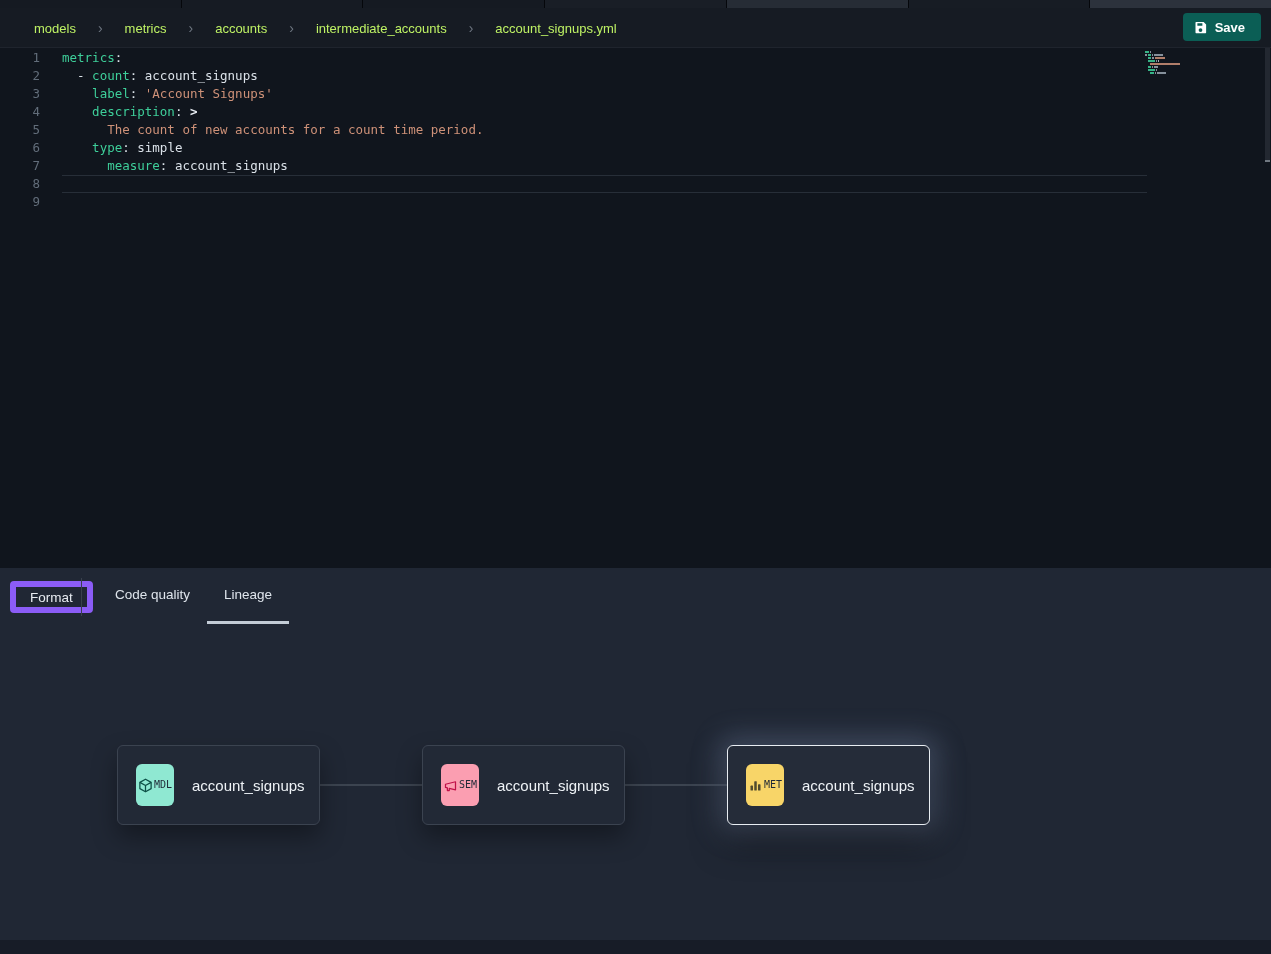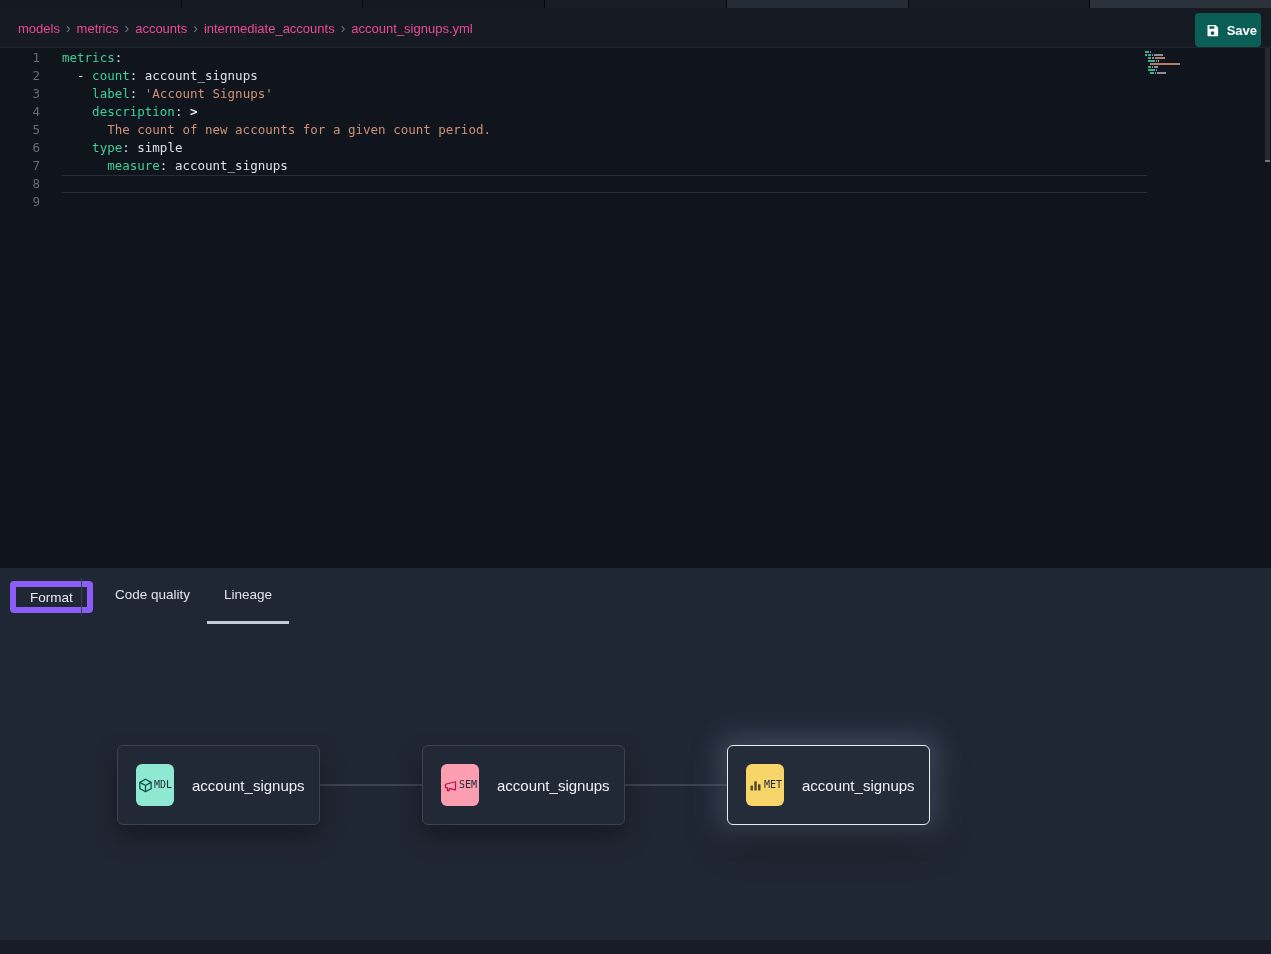--- a/index.html
+++ b/index.html
@@ -6,23 +6,23 @@
   body{
     width:1271px;height:954px;position:relative;overflow:hidden;
     background:#10151d;font-family:"Liberation Sans",sans-serif;
     -webkit-font-smoothing:antialiased;
   }
   
   .topstrip{position:absolute;top:0;left:0;width:1271px;height:8px;display:flex;gap:1px;background:#05070b}
   .topstrip .seg{flex:1 1 0}
   
   .crumbbar{position:absolute;top:8px;left:0;width:1271px;height:40px;background:#161b23;border-bottom:1px solid #1f242d;display:flex;align-items:center;padding-left:14px;box-sizing:border-box}
-  .crumbbar .crumb{color:#ec4899;font-size:13px;margin:0 4px;cursor:pointer}
+  .crumbbar .crumb{color:#bef264;font-size:13px;margin:0 20px;cursor:pointer}
   .crumbbar .sep{color:#6e7681;font-size:14px;margin:0 2px}
-  .savebtn{position:absolute;right:10px;top:13px;height:34px;padding:0 4px 0 10px;display:flex;align-items:center;gap:7px;background:#0b5e55;border:none;border-radius:4px;color:#fff;font-size:13px;font-weight:600;font-family:"Liberation Sans",sans-serif;cursor:pointer}
+  .savebtn{position:absolute;right:10px;top:13px;height:28px;padding:0 16px 0 10px;display:flex;align-items:center;gap:7px;background:#0b5e55;border:none;border-radius:4px;color:#fff;font-size:13px;font-weight:600;font-family:"Liberation Sans",sans-serif;cursor:pointer}
   
   .editor{position:absolute;top:48px;left:0;width:1271px;height:520px;background:#10151d;font-family:"DejaVu Sans Mono",monospace;font-size:12.5px;line-height:18px}
   .gutter{position:absolute;left:0;top:1px;width:40px;text-align:right;color:#626d7a;user-select:none}
   .gutter .ln{height:18px}
   .lines{position:absolute;left:62px;top:1px;right:74px}
   .cl{height:18px;white-space:pre;color:#dbe2e9}
   .cl.active{width:1085px;box-shadow:inset 0 1px 0 #272e38, inset 0 -1px 0 #272e38}
   .tk-key{color:#3ecf9a}
   .tk-string{color:#ce9178}
   .tk-plain{color:#dbe2e9}
@@ -85,21 +85,21 @@
       <div class="ln">6</div>
       <div class="ln">7</div>
       <div class="ln">8</div>
       <div class="ln">9</div>
     </div>
   <div class="lines" id="codelines">
       <div class="cl"><span class="tk-key">metrics</span><span class="tk-punct">:</span></div>
       <div class="cl"><span class="tk-punct">  - </span><span class="tk-key">count</span><span class="tk-punct">: </span><span class="tk-plain">account_signups</span></div>
       <div class="cl"><span class="tk-plain">    </span><span class="tk-key">label</span><span class="tk-punct">: </span><span class="tk-string">'Account Signups'</span></div>
       <div class="cl"><span class="tk-plain">    </span><span class="tk-key">description</span><span class="tk-punct">: </span><span class="tk-bold">&gt;</span></div>
-      <div class="cl"><span class="tk-plain">      </span><span class="tk-string">The count of new accounts for a given count period.</span></div>
+      <div class="cl"><span class="tk-plain">      </span><span class="tk-string">The count of new accounts for a count time period.</span></div>
       <div class="cl"><span class="tk-plain">    </span><span class="tk-key">type</span><span class="tk-punct">: </span><span class="tk-plain">simple</span></div>
       <div class="cl"><span class="tk-plain">      </span><span class="tk-key">measure</span><span class="tk-punct">: </span><span class="tk-plain">account_signups</span></div>
       <div class="cl active"> </div>
     </div>
   <div class="minimap" id="minimap">
       <div class="mm-row"><span class="mm" style="width: 4.2px; background: rgb(62, 207, 154);"></span><span class="mm" style="width: 1px; background: rgb(154, 166, 178);"></span></div>
       <div class="mm-row"><span class="mm" style="width: 2.4px; background: rgb(154, 166, 178);"></span><span class="mm" style="width: 2.4px; background: rgb(62, 207, 154);"></span><span class="mm" style="width: 1.2px; background: rgb(154, 166, 178);"></span><span class="mm" style="width: 9px; background: rgb(154, 166, 178);"></span></div>
       <div class="mm-row"><span class="mm" style="width: 2.4px; background: transparent;"></span><span class="mm" style="width: 3px; background: rgb(62, 207, 154);"></span><span class="mm" style="width: 1.2px; background: rgb(154, 166, 178);"></span><span class="mm" style="width: 10.2px; background: rgb(206, 145, 120);"></span></div>
       <div class="mm-row"><span class="mm" style="width: 2.4px; background: transparent;"></span><span class="mm" style="width: 6.6px; background: rgb(62, 207, 154);"></span><span class="mm" style="width: 1.2px; background: rgb(154, 166, 178);"></span><span class="mm" style="width: 1px; background: rgb(198, 205, 213);"></span></div>
       <div class="mm-row"><span class="mm" style="width: 3.6px; background: transparent;"></span><span class="mm" style="width: 30px; background: rgb(206, 145, 120);"></span></div>

